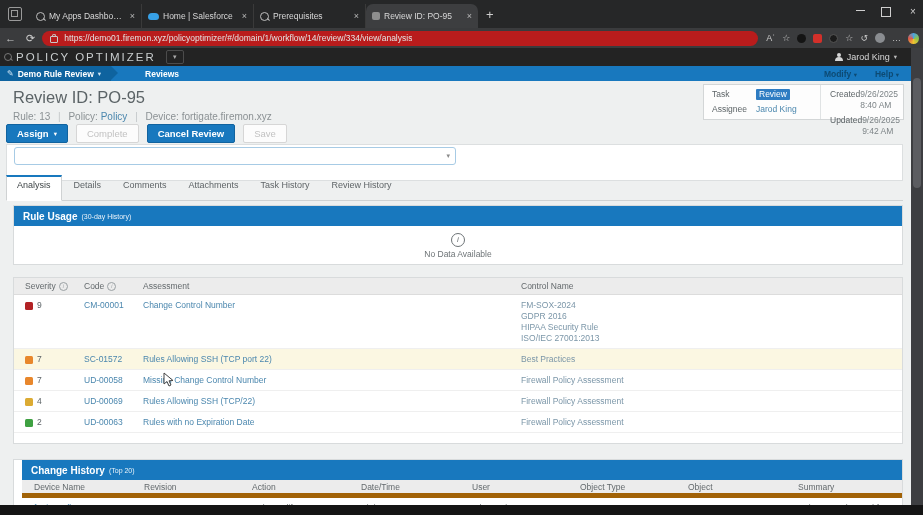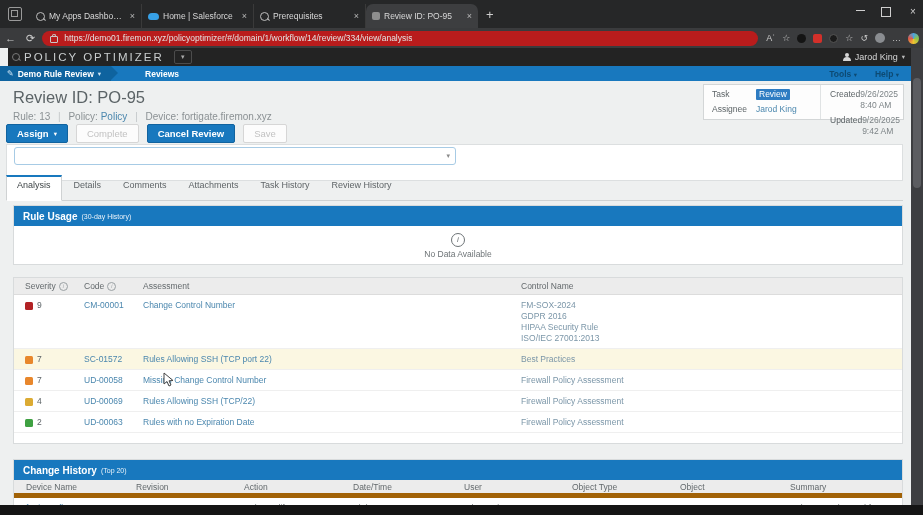--- a/index.html
+++ b/index.html
@@ -37,21 +37,21 @@
   .urltext{color:#e3e3e3;font-size:8.5px;white-space:nowrap;overflow:hidden;}
   .urlicons{display:flex;align-items:center;gap:7px;margin-left:8px;}
   .uic{font-size:9px;color:#c9c9c9;}
   .dot-ext{width:9px;height:9px;border-radius:50%;background:#141414;}
   .red-ext{width:9px;height:9px;border-radius:2px;background:#d3302a;}
   .clock-ext{width:9px;height:9px;border-radius:50%;background:#1b1b1b;border:1px solid #555;box-sizing:border-box;}
   .avatar-ext{width:10px;height:10px;border-radius:50%;background:#8a8d91;}
   .profile-ext{width:11px;height:11px;border-radius:50%;background:conic-gradient(#4aa3e0,#8bc34a,#f0c330,#e05a4a,#4aa3e0);}
 
   
-  .appheader{left:8px;top:48px;width:911px;height:18px;background:#232323;display:flex;align-items:center;color:#c9cdce;}
+  .appheader{left:0;top:48px;width:911px;height:18px;background:#232323;display:flex;align-items:center;color:#c9cdce;}
   .ph-search{width:6px;height:6px;border:1px solid #777;border-radius:50%;position:relative;margin:0 4px 0 4px;}
   .ph-search:after{content:"";position:absolute;left:5px;top:5px;width:3px;height:1px;background:#777;transform:rotate(45deg);}
   .apptitle{font-size:11.5px;letter-spacing:2px;color:#c9cdce;}
   .appcaret{margin-left:10px;width:16px;height:12px;border:1px solid #4c4c4c;border-radius:2px;color:#aaa;
             font-size:7px;line-height:12px;text-align:center;}
   .userbox{position:absolute;right:14px;top:0;height:18px;display:flex;align-items:center;gap:4px;color:#d6d6d6;font-size:9px;}
   .person{width:8px;height:8px;position:relative;display:inline-block;}
   .person:before{content:"";position:absolute;left:2px;top:0;width:4px;height:4px;border-radius:50%;background:#d6d6d6;}
   .person:after{content:"";position:absolute;left:0;top:4px;width:8px;height:4px;border-radius:4px 4px 0 0;background:#d6d6d6;}
   .caret-sm{font-size:6.5px;color:#bdbdbd;}
@@ -124,21 +124,21 @@
   .colcell{display:flex;align-items:center;gap:3px;}
   .info-i{width:7px;height:7px;border:1px solid #9aa0a3;border-radius:50%;font-size:5px;line-height:7px;text-align:center;color:#9aa0a3;font-style:italic;}
   .cfrow{border-bottom:1px solid #efefef;font-size:8.5px;align-items:flex-start;}
   .cfrow.hl{background:#fbf7e2;}
   .cfrow .cell{padding-top:5px;padding-bottom:4px;line-height:11px;}
   .sevcell{display:flex;align-items:center;gap:4px;color:#5d6467;}
   .sevicon{width:8px;height:8px;border-radius:1.5px;display:inline-block;}
   .codelink,.namelink{color:#4b87ae;}
   .asslink{color:#7b96a8;display:block;}
 
-  .chcard{left:13px;top:459px;width:890px;height:56px;overflow:hidden;}
+  .chcard{left:13px;top:459px;width:890px;height:56px;overflow:hidden;padding-left:8px;}
   .grid-ch{display:grid;grid-template-columns:110px 108px 109px 111px 108px 108px 110px 1fr;padding-left:12px;box-sizing:border-box;}
   .chcol{height:18px;background:#ececec;border-bottom:5px solid #a16207;align-items:center;font-size:8.5px;color:#63696c;}
   .chrow{font-size:8.5px;color:#6d7376;}
   .chrow .cell{padding-top:5px;line-height:11px;white-space:nowrap;overflow:hidden;}
   .chrow .devlink{color:#4b87ae;}
 
   
   .scrollstrip{right:0;top:48px;width:12px;height:467px;background:#3d3e41;}
   .scrollthumb{position:absolute;left:2px;top:30px;width:8px;height:110px;background:#5c5d61;border-radius:4px;}
   .bottombar{left:0;bottom:0;width:923px;height:10px;background:#141414;z-index:40;}
@@ -212,21 +212,21 @@
 </div>
 
 <div class="abs navbar">
   <div class="wfchip">
     <span class="pencil">✎</span>
     <span>Demo Rule Review</span>
     <span class="caret-sm" style="color:#cfe6f6">▾</span>
   </div>
   <span class="navitem">Reviews</span>
   <div class="navmenus">
-    <span><span>Tools</span> <span class="caret-sm">▾</span></span>
+    <span><span>Modify</span> <span class="caret-sm">▾</span></span>
     <span><span>Help</span> <span class="caret-sm">▾</span></span>
   </div>
 </div>
 
 <div class="abs rtitle">Review ID: PO-95</div>
 <div class="abs rsub">
   <span class="lbl">Rule:</span>
   <span class="val"> </span><span>13</span>
   <span class="sep">|</span>
   <span class="lbl">Policy:</span>

